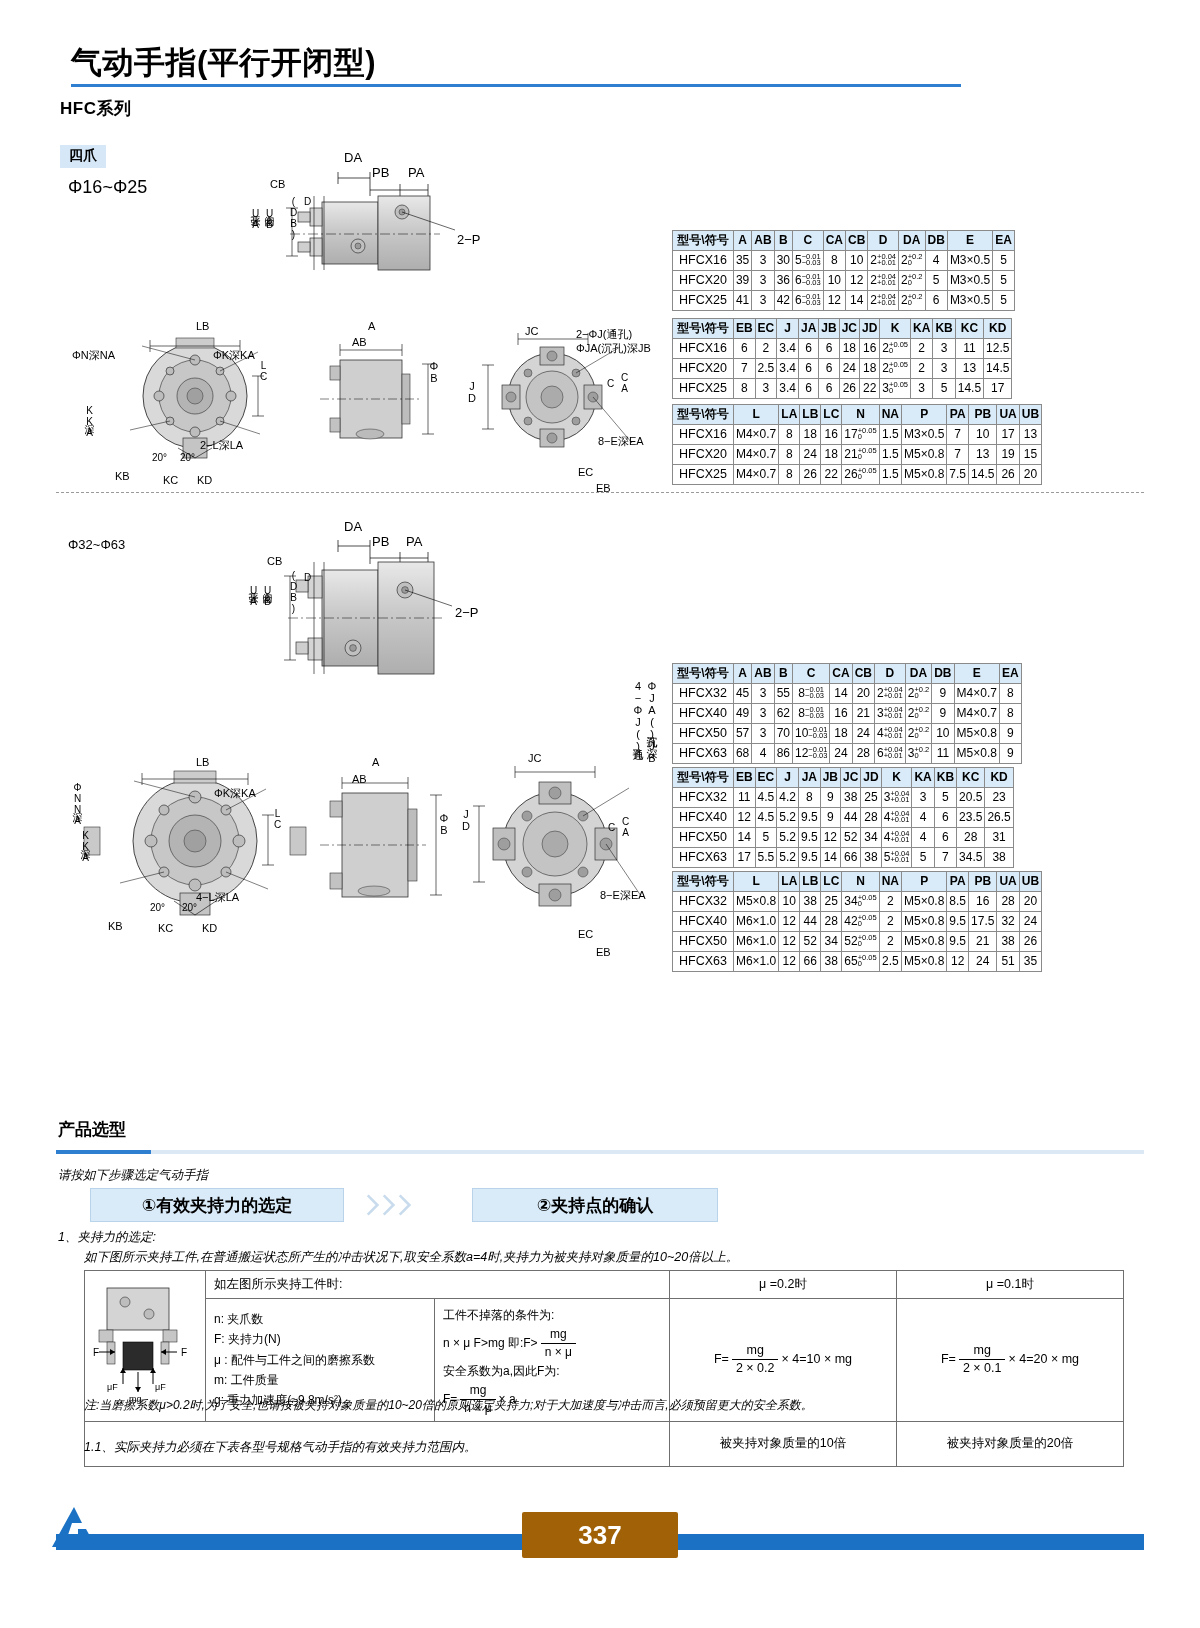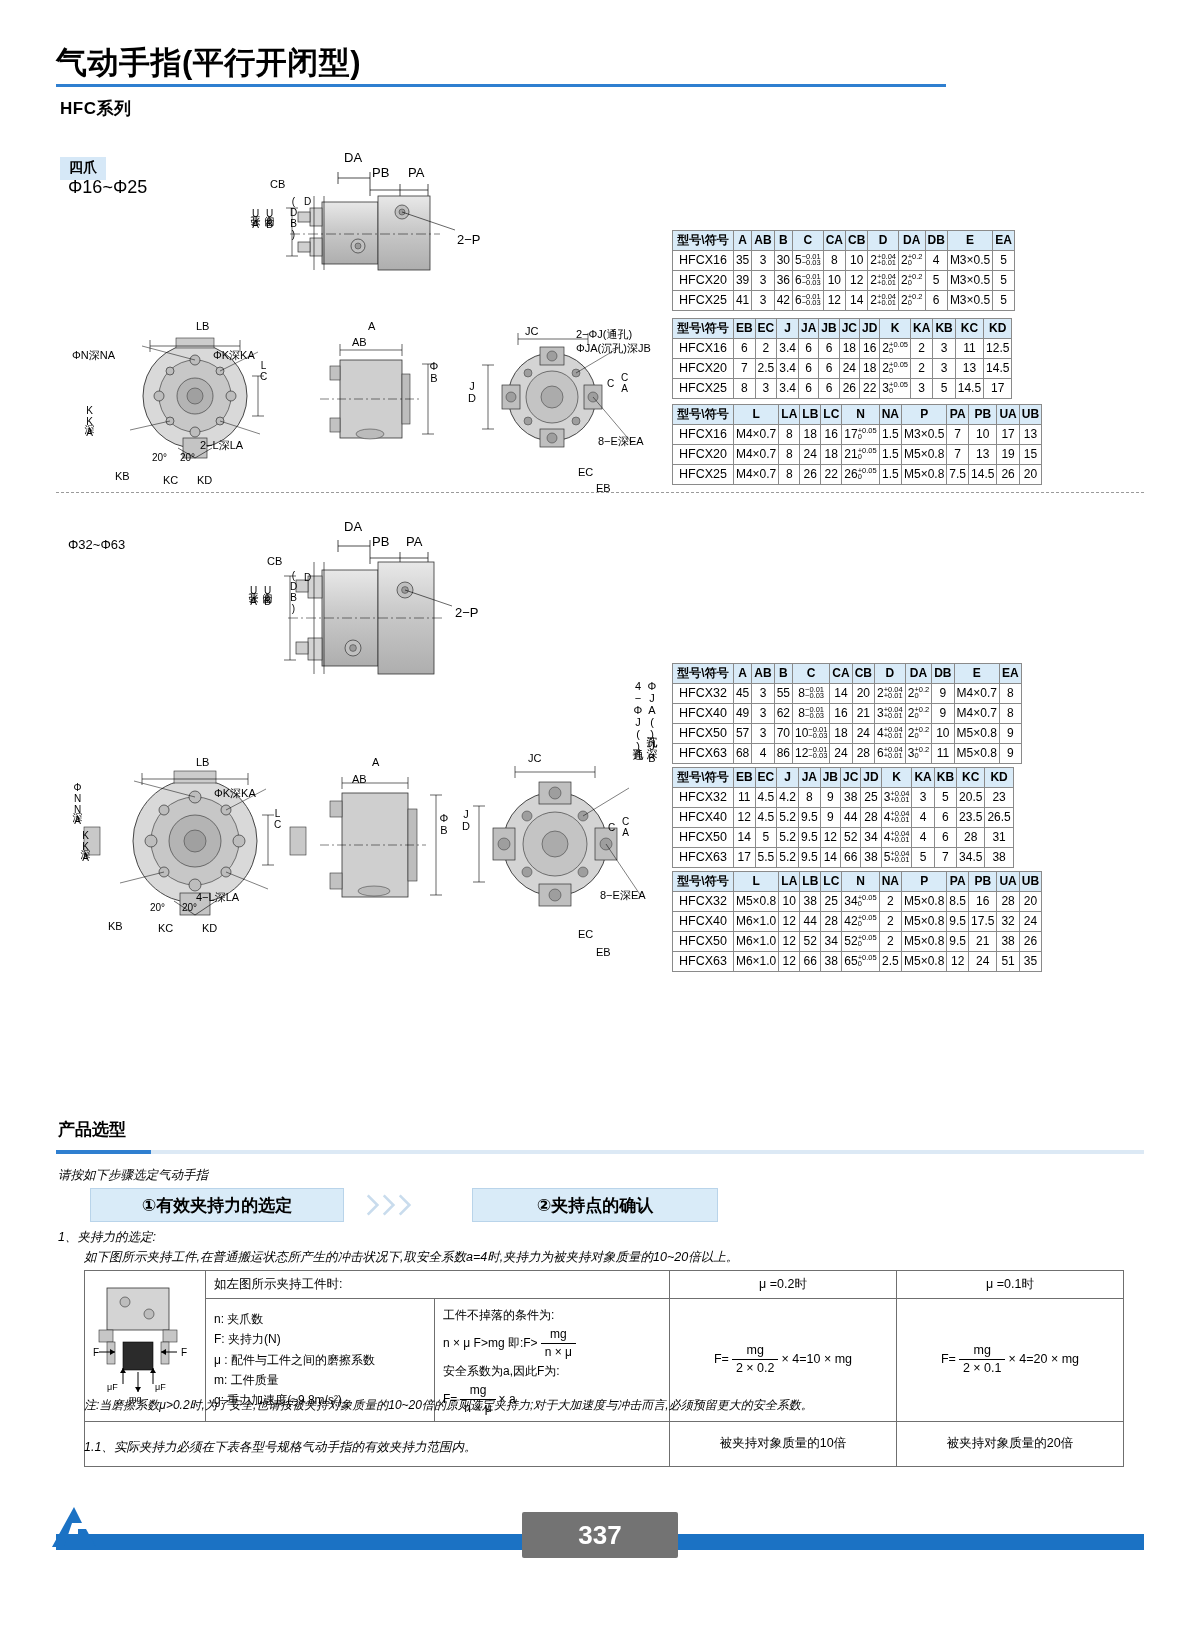--- a/index.html
+++ b/index.html
@@ -6,21 +6,21 @@
   body{
     width:1200px;height:1628px;position:relative;
     background:#ffffff;
     font-family:"Liberation Sans","DejaVu Sans",sans-serif;
     color:#000;
     overflow:hidden;
   }
   .page{position:absolute;left:0;top:0;width:1200px;height:1628px;}
 
   
-  .title-wrap{position:absolute;left:56px;top:46px;width:890px;}
+  .title-wrap{position:absolute;left:71px;top:46px;width:890px;}
   .main-title{font-size:31px;font-weight:bold;letter-spacing:.5px;line-height:1.1;}
   .title-rule{width:890px;height:3px;background:#2f7fd0;margin-top:4px;}
   .series{position:absolute;left:60px;top:97px;font-size:17px;font-weight:bold;letter-spacing:.5px;}
 
   .sec-tag{
     position:absolute;background:#d6e8f7;padding:2px 9px 3px 9px;
     font-size:14px;font-weight:bold;
   }
   .dim-label{position:absolute;font-size:13px;}
 
@@ -59,42 +59,42 @@
   .ftable td{border:1px solid #6f6f6f;vertical-align:middle;padding:5px 8px;}
   .ftable td.hcell{text-align:center;font-size:12.5px;}
   .frac{display:inline-block;text-align:center;vertical-align:middle;margin:0 3px;}
   .frac .num{display:block;border-bottom:1px solid #000;padding:0 4px 1px 4px;line-height:1.25;}
   .frac .den{display:block;padding:1px 4px 0 4px;line-height:1.25;}
 
   
   .footer-bar{position:absolute;left:56px;top:1534px;width:1088px;height:16px;background:#1b72c4;}
   .pagenum{
     position:absolute;left:522px;top:1512px;width:156px;height:46px;
-    background:#737373;color:#fff;font-size:26px;font-weight:bold;
+    background:#a16207;color:#fff;font-size:26px;font-weight:bold;
     display:flex;align-items:center;justify-content:center;border-radius:2px;
   }
   .logo{position:absolute;left:48px;top:1505px;}
 
   
   .dwg{position:absolute;}
   svg{display:block;}
   .vert{writing-mode:vertical-rl;text-orientation:upright;}
 </style>
 </head>
 <body>
 
 <div class="page">
 
   <div class="title-wrap">
     <div class="main-title">气动手指(平行开闭型)</div>
     <div class="title-rule"></div>
   </div>
   <div class="series">HFC系列</div>
 
-  <div class="sec-tag" style="left:60px;top:145px;margin-top:12px;">四爪</div>
+  <div class="sec-tag" style="left:60px;top:145px;">四爪</div>
 
   <div class="dim-label" style="left:68px;top:177px;font-size:18px;">Φ16~Φ25</div>
 
   <div class="dwg" style="left:250px;top:150px;">
     <svg width="360" height="140" viewBox="0 0 360 140">
       <defs>
         <linearGradient id="gm" x1="0" y1="0" x2="0" y2="1">
           <stop offset="0%" stop-color="#e8e8e8"></stop>
             <stop offset="45%" stop-color="#c9c9c9"></stop>
             <stop offset="100%" stop-color="#aeaeae"></stop>

